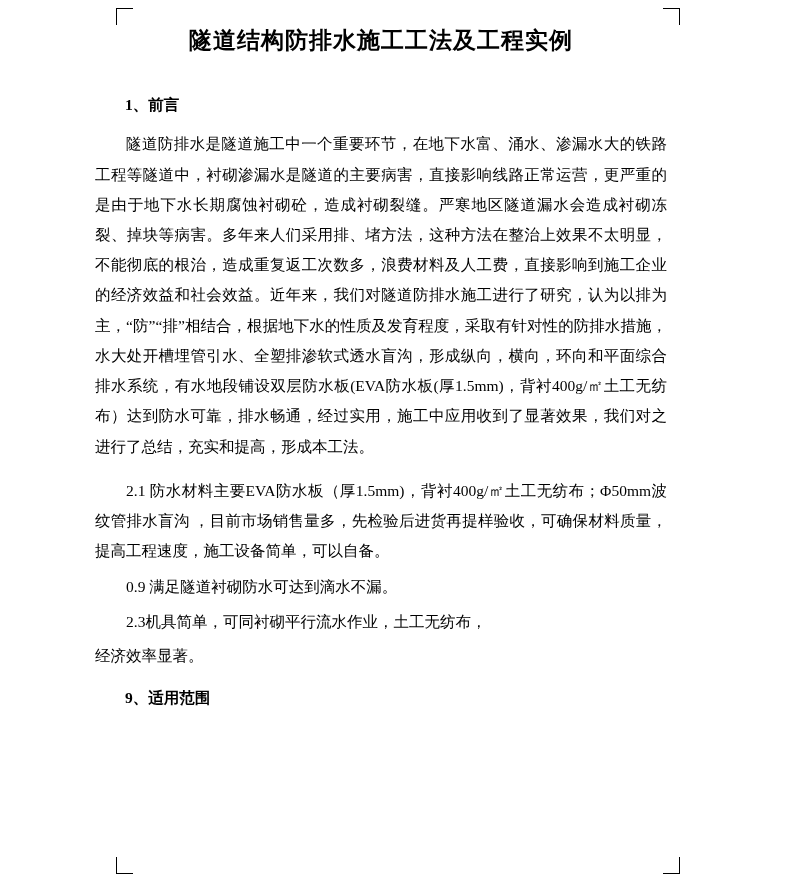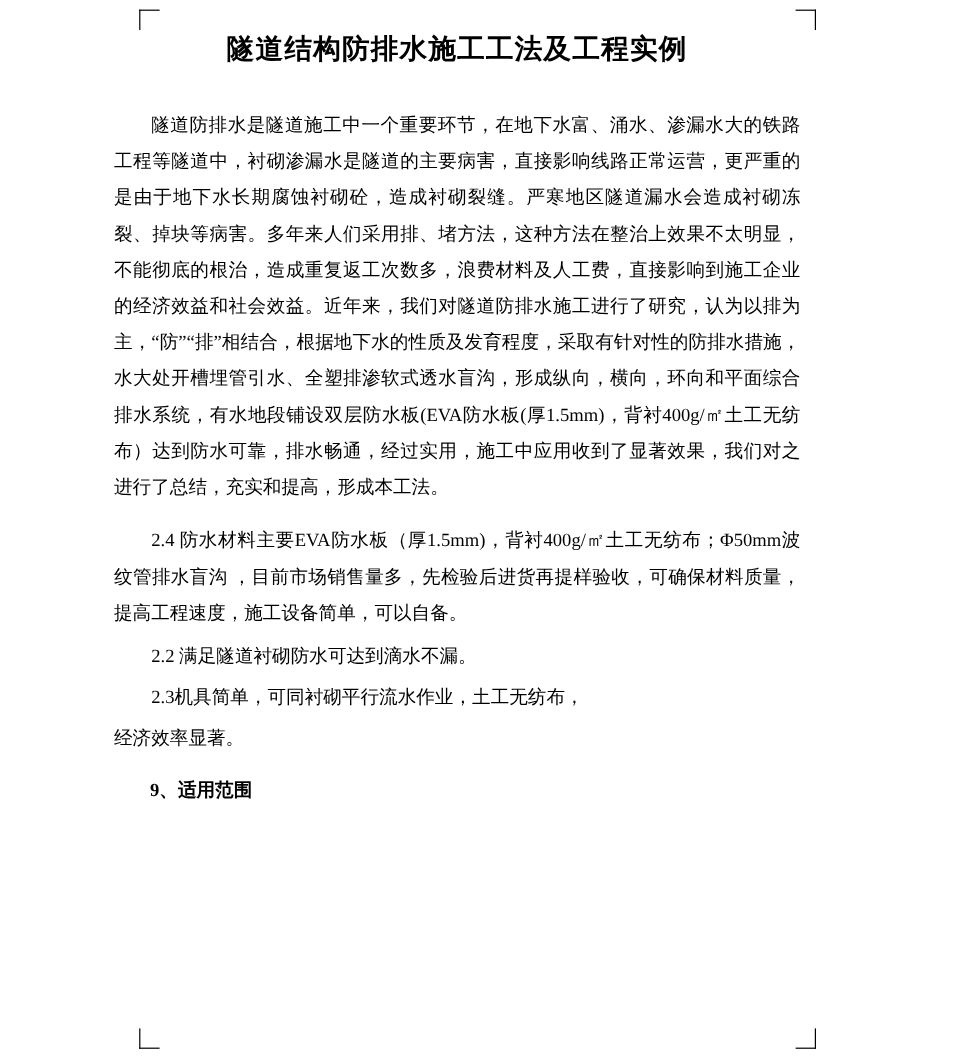--- a/index.html
+++ b/index.html
@@ -80,28 +80,29 @@
   <div class="crop tl"></div>
   <div class="crop tr"></div>
   <div class="crop bl"></div>
   <div class="crop br"></div>
 
   <div class="content">
 
     <h1 class="doc-title">隧道结构防排水施工工法及工程实例</h1>
 
     <div>
+      <div class="heading">1、前言</div>
       <p class="para">隧道防排水是隧道施工中一个重要环节，在地下水富、涌水、渗漏水大的铁路工程等隧道中，衬砌渗漏水是隧道的主要病害，直接影响线路正常运营，更严重的是由于地下水长期腐蚀衬砌砼，造成衬砌裂缝。严寒地区隧道漏水会造成衬砌冻裂、掉块等病害。多年来人们采用排、堵方法，这种方法在整治上效果不太明显，不能彻底的根治，造成重复返工次数多，浪费材料及人工费，直接影响到施工企业的经济效益和社会效益。近年来，我们对隧道防排水施工进行了研究，认为以排为主，“防”“排”相结合，根据地下水的性质及发育程度，采取有针对性的防排水措施，水大处开槽埋管引水、全塑排渗软式透水盲沟，形成纵向，横向，环向和平面综合排水系统，有水地段铺设双层防水板(EVA防水板(厚1.5mm)，背衬400g/㎡土工无纺布）达到防水可靠，排水畅通，经过实用，施工中应用收到了显著效果，我们对之进行了总结，充实和提高，形成本工法。</p>
     </div>
 
     <div class="spacer-sm"></div>
 
     <div>
-      <p class="para">2.4 防水材料主要EVA防水板（厚1.5mm)，背衬400g/㎡土工无纺布；Φ50mm波纹管排水盲沟 ，目前市场销售量多，先检验后进货再提样验收，可确保材料质量，提高工程速度，施工设备简单，可以自备。</p>
-      <p class="para tight">2.2 满足隧道衬砌防水可达到滴水不漏。</p>
+      <p class="para">2.1 防水材料主要EVA防水板（厚1.5mm)，背衬400g/㎡土工无纺布；Φ50mm波纹管排水盲沟 ，目前市场销售量多，先检验后进货再提样验收，可确保材料质量，提高工程速度，施工设备简单，可以自备。</p>
+      <p class="para tight">0.9 满足隧道衬砌防水可达到滴水不漏。</p>
       <p class="para tight">2.3机具简单，可同衬砌平行流水作业，土工无纺布，</p>
       <p class="para noindent tight">经济效率显著。</p>
     </div>
 
     <div class="spacer-sm"></div>
 
     <div>
       <div class="heading">9、适用范围</div>
     </div>
 

